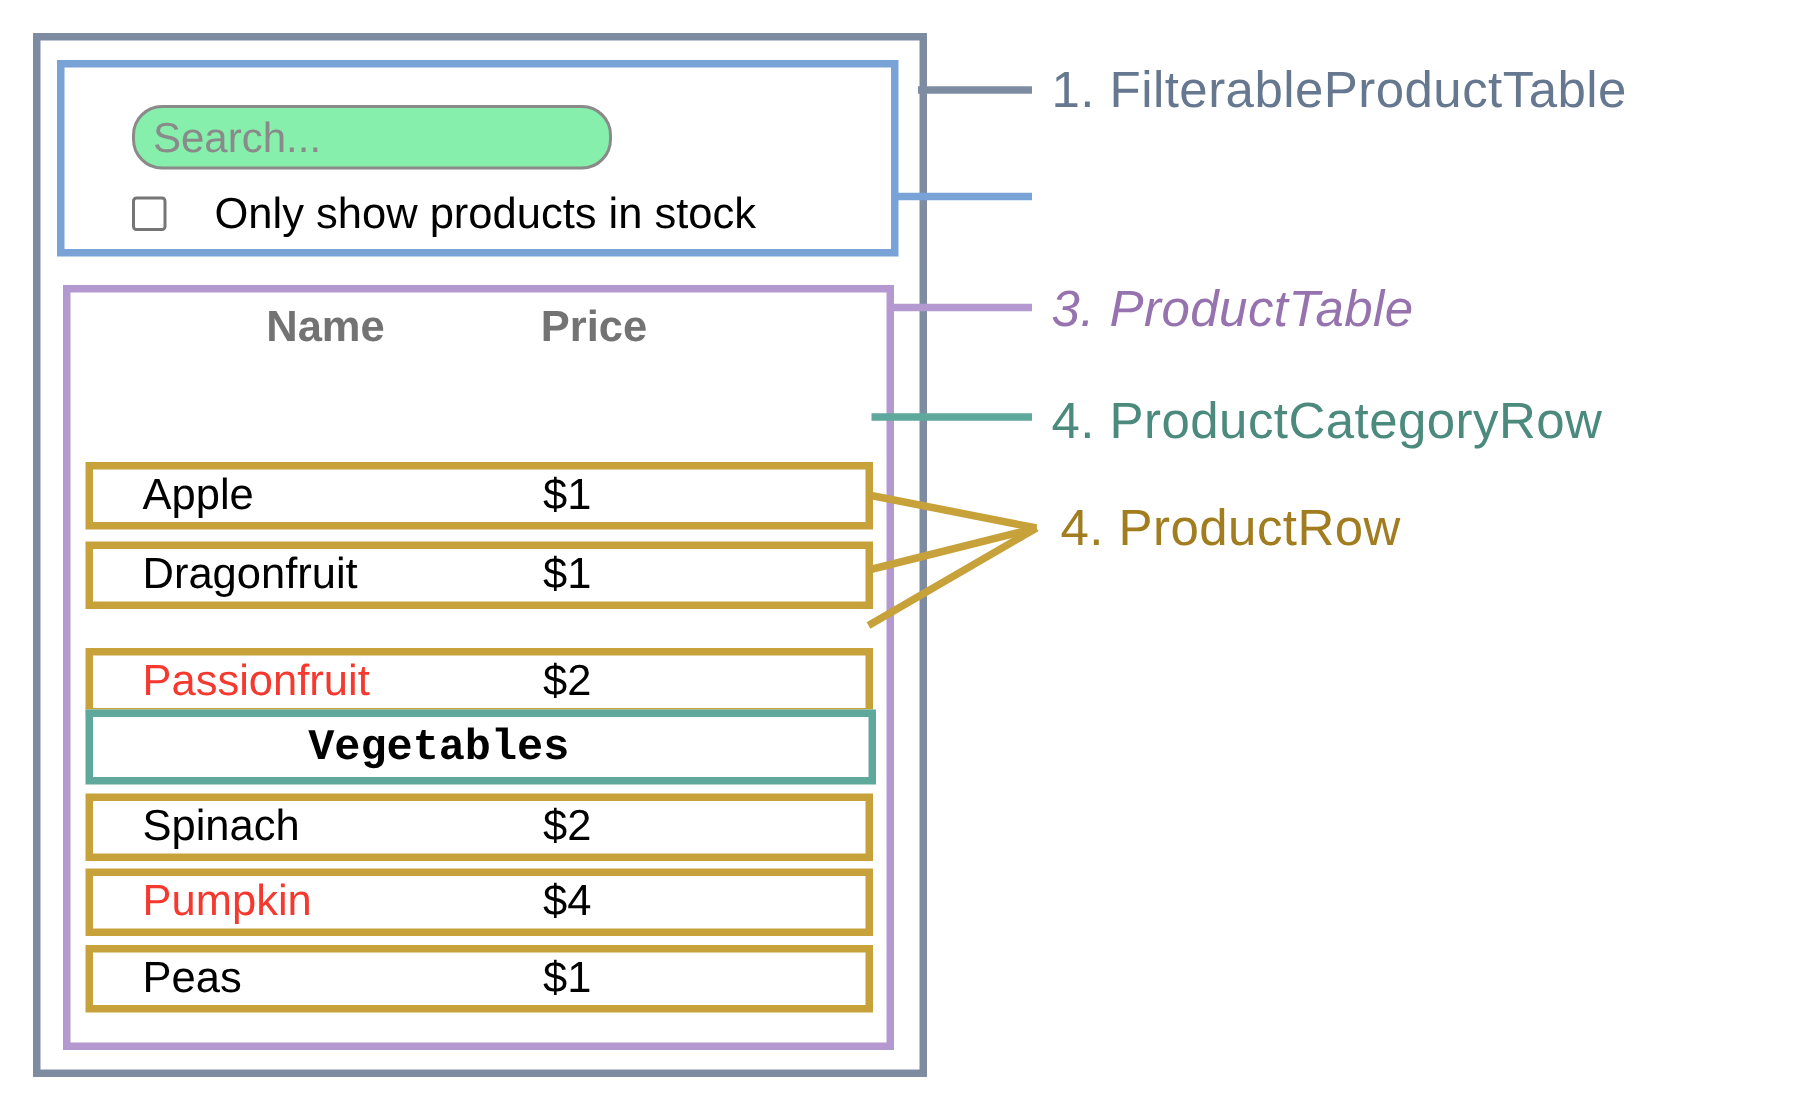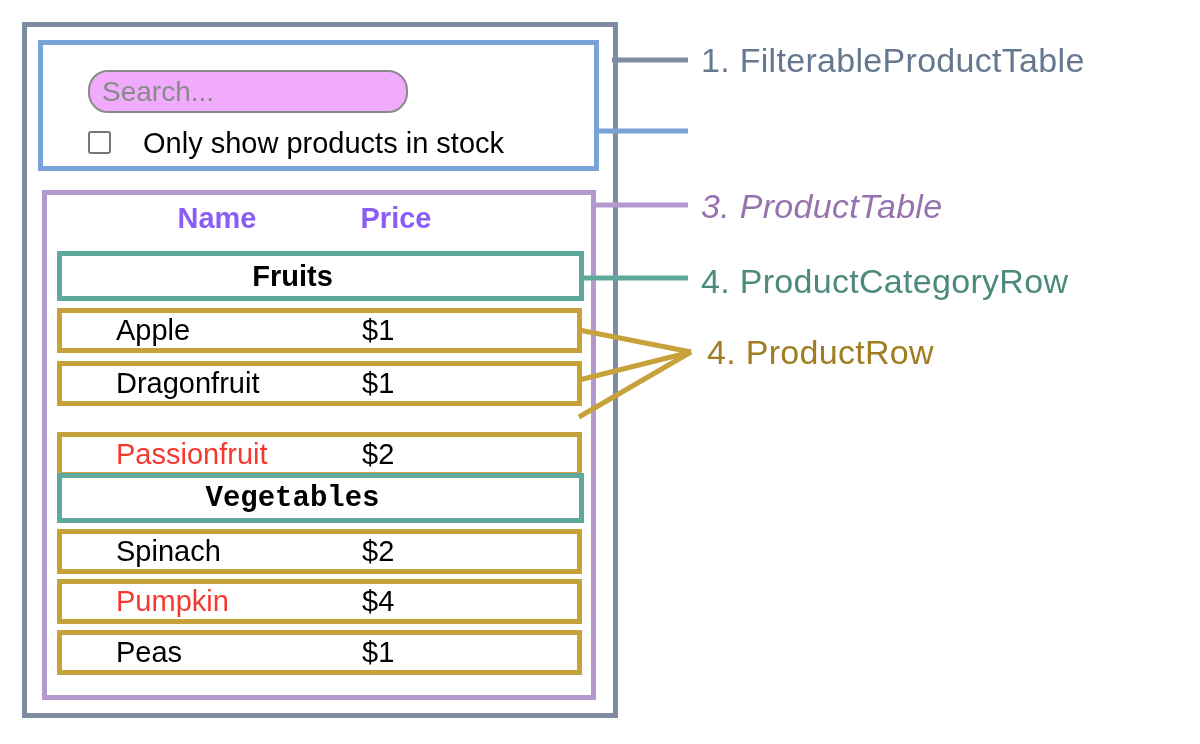--- a/index.html
+++ b/index.html
@@ -10,46 +10,46 @@
   .box{position:absolute;box-sizing:border-box;background:#ffffff;}
 
   
   .outer-box      {left:22px; top:22px; width:596px;height:696px;border:5px solid #7e8ca2;}
   .searchbar-box  {left:38px; top:40px; width:561px;height:131px;border:5px solid #79a3d7;}
   .table-box      {left:42px; top:190px;width:554px;height:510px;border:5px solid #b499d1;}
 
   .search-input{
     position:absolute;left:88px;top:70px;width:320px;height:43px;box-sizing:border-box;
     border:2px solid #8a8a8a;border-radius:20px;padding:0 12px;font-size:28px;color:#555;
-    font-family:"Liberation Sans", sans-serif;background:#f0abfc;outline:none;
+    font-family:"Liberation Sans", sans-serif;background:#86efac;outline:none;
   }
   .search-input::placeholder{color:#8a8a8a;opacity:1;}
   .checkbox{
     position:absolute;left:88px;top:131px;width:23px;height:23px;box-sizing:border-box;
     border:2px solid #767676;border-radius:3px;background:#fff;cursor:pointer;
   }
   .checkbox-label{
     position:absolute;left:143px;top:128px;height:30px;line-height:30px;
     font-size:29px;color:#000;white-space:nowrap;
   }
 
   
-  .hdr{position:absolute;top:202px;height:32px;line-height:32px;font-size:29px;font-weight:bold;color:#8b5cf6;text-align:center;}
+  .hdr{position:absolute;top:202px;height:32px;line-height:32px;font-size:29px;font-weight:bold;color:#737373;text-align:center;}
   .hdr-name {left:57px; width:320px;}
   .hdr-price{left:336px;width:120px;}
 
   
   .cat-row{
     position:absolute;left:57px;width:527px;height:50px;box-sizing:border-box;
     border:5px solid #5ea99b;background:#fff;display:flex;align-items:center;justify-content:center;
     padding-right:56px;font-size:29px;font-weight:bold;color:#000;
   }
   .prod-row{
     position:absolute;left:57px;width:525px;height:45px;box-sizing:border-box;
-    border:5px solid #c7a13a;background:#fff;display:flex;align-items:center;padding-left:21px;
+    border:5px solid #c7a13a;background:#fff;display:flex;align-items:center;
   }
   .prod-row .name{margin-left:33px;font-size:29px;color:#000;white-space:nowrap;}
   .prod-row .name.oos{color:#f6392e;}
   .prod-row .price{position:absolute;left:300px;font-size:29px;color:#000;}
 
   .row-fruits      {top:251px;}
   .row-apple       {top:308px;}
   .row-dragonfruit {top:361px;}
   .row-passionfruit{top:412px;margin-top:20px;}
   .row-vegetables  {top:473px;font-family:Liberation Mono, monospace;}
@@ -80,23 +80,20 @@
 
   <div class="box searchbar-box"></div>
   <input class="search-input" type="text" placeholder="Search..." style="">
   <span class="checkbox"></span>
   <span class="checkbox-label">Only show products in stock</span>
 
   <div class="box table-box"></div>
   <div class="hdr hdr-name">Name</div>
   <div class="hdr hdr-price">Price</div>
 
-  <div class="cat-row row-fruits">
-    <span>Fruits</span>
-  </div>
 
   <div class="prod-row row-apple">
     <span class="name">Apple</span>
     <span class="price">$1</span>
   </div>
   <div class="prod-row row-dragonfruit">
     <span class="name">Dragonfruit</span>
     <span class="price">$1</span>
   </div>
   <div class="prod-row row-passionfruit">

